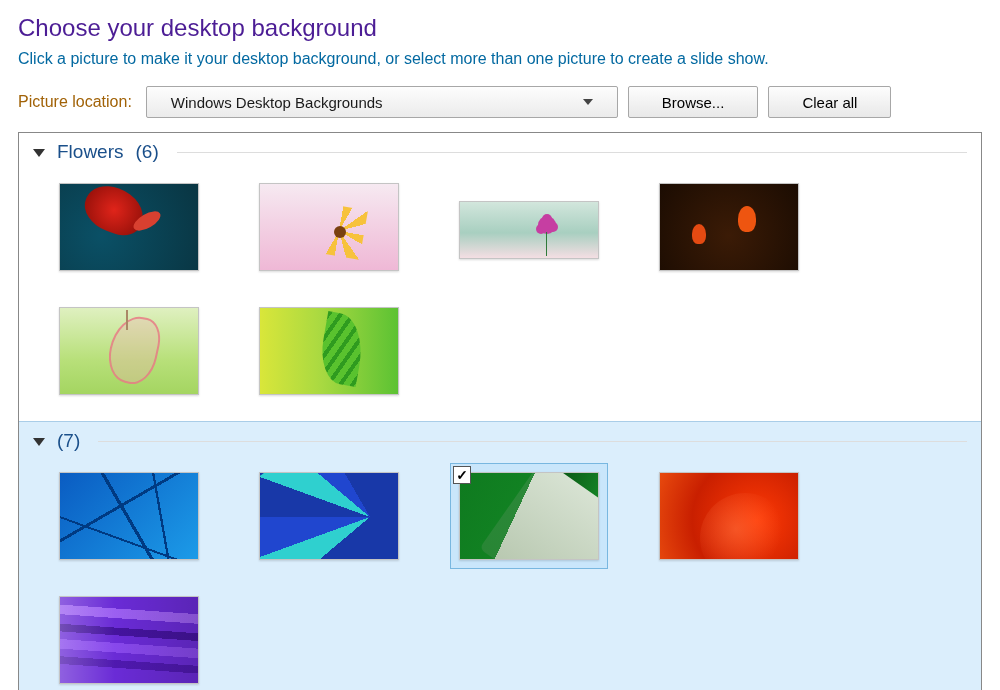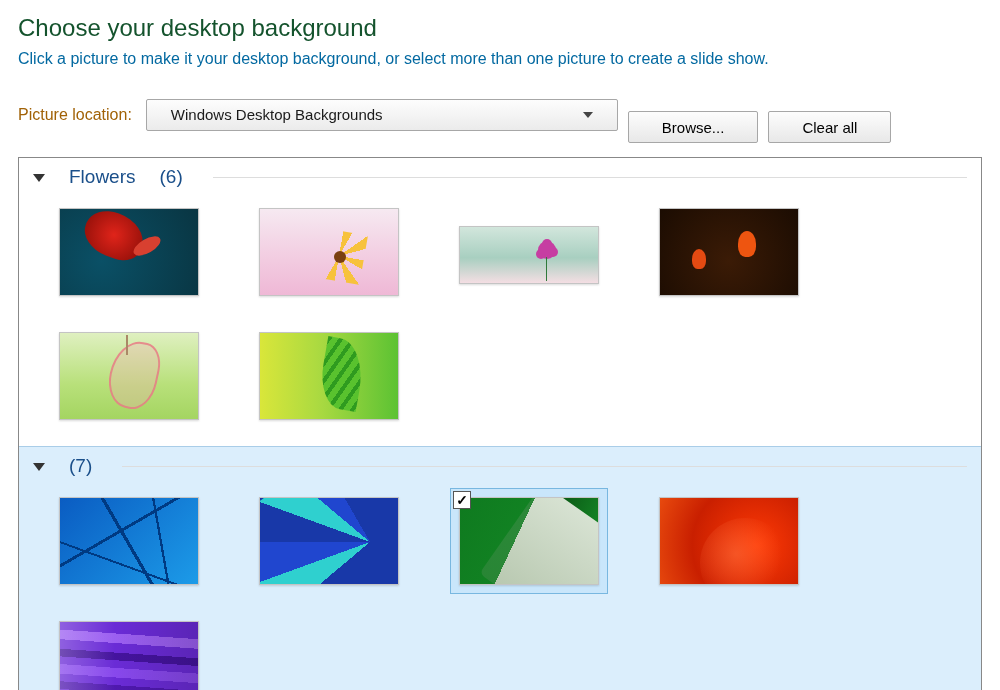--- a/index.html
+++ b/index.html
@@ -6,21 +6,21 @@
   body {
     margin: 0;
     padding: 10px 18px;
     font-family: "Segoe UI", Tahoma, sans-serif;
     font-size: 15px;
     color: #1a1a1a;
     background: #fff;
     width: 1000px;
   }
   .title {
-    color: #14532d;
+    color: #4c1d95;
     font-size: 24px;
     font-weight: 400;
     margin: 4px 0 8px 0;
   }
   .subtitle {
     font-size: 16px;
     margin: 0 0 18px 0;
     color: #0369a1;
   }
   .control-row {
@@ -57,37 +57,36 @@
   .btn {
     height: 32px;
     min-width: 110px;
     border: 1px solid #a7a7a7;
     border-radius: 2px;
     background: linear-gradient(#fdfdfd, #e8e8e8);
     font-size: 15px;
     font-family: inherit;
     padding: 0 33px;
     cursor: pointer;
-    margin-top: 25px;
   }
   .gallery {
     border: 1px solid #888;
     padding: 0;
     width: 100%;
   }
   .group { padding: 8px 14px 14px 14px; }
   .group-selected {
     background: #dbeefc;
     border-top: 1px solid #a9cde8;
     border-bottom: 1px solid #a9cde8;
   }
   .group-header {
     display: flex;
     align-items: center;
-    gap: 24px;
+    gap: 12px;
     color: #1a4f8a;
     font-size: 19px;
     margin-bottom: 4px;
     cursor: pointer;
   }
   .tri {
     width: 0; height: 0;
     border-left: 6px solid transparent;
     border-right: 6px solid transparent;
     border-bottom: 8px solid #333;

